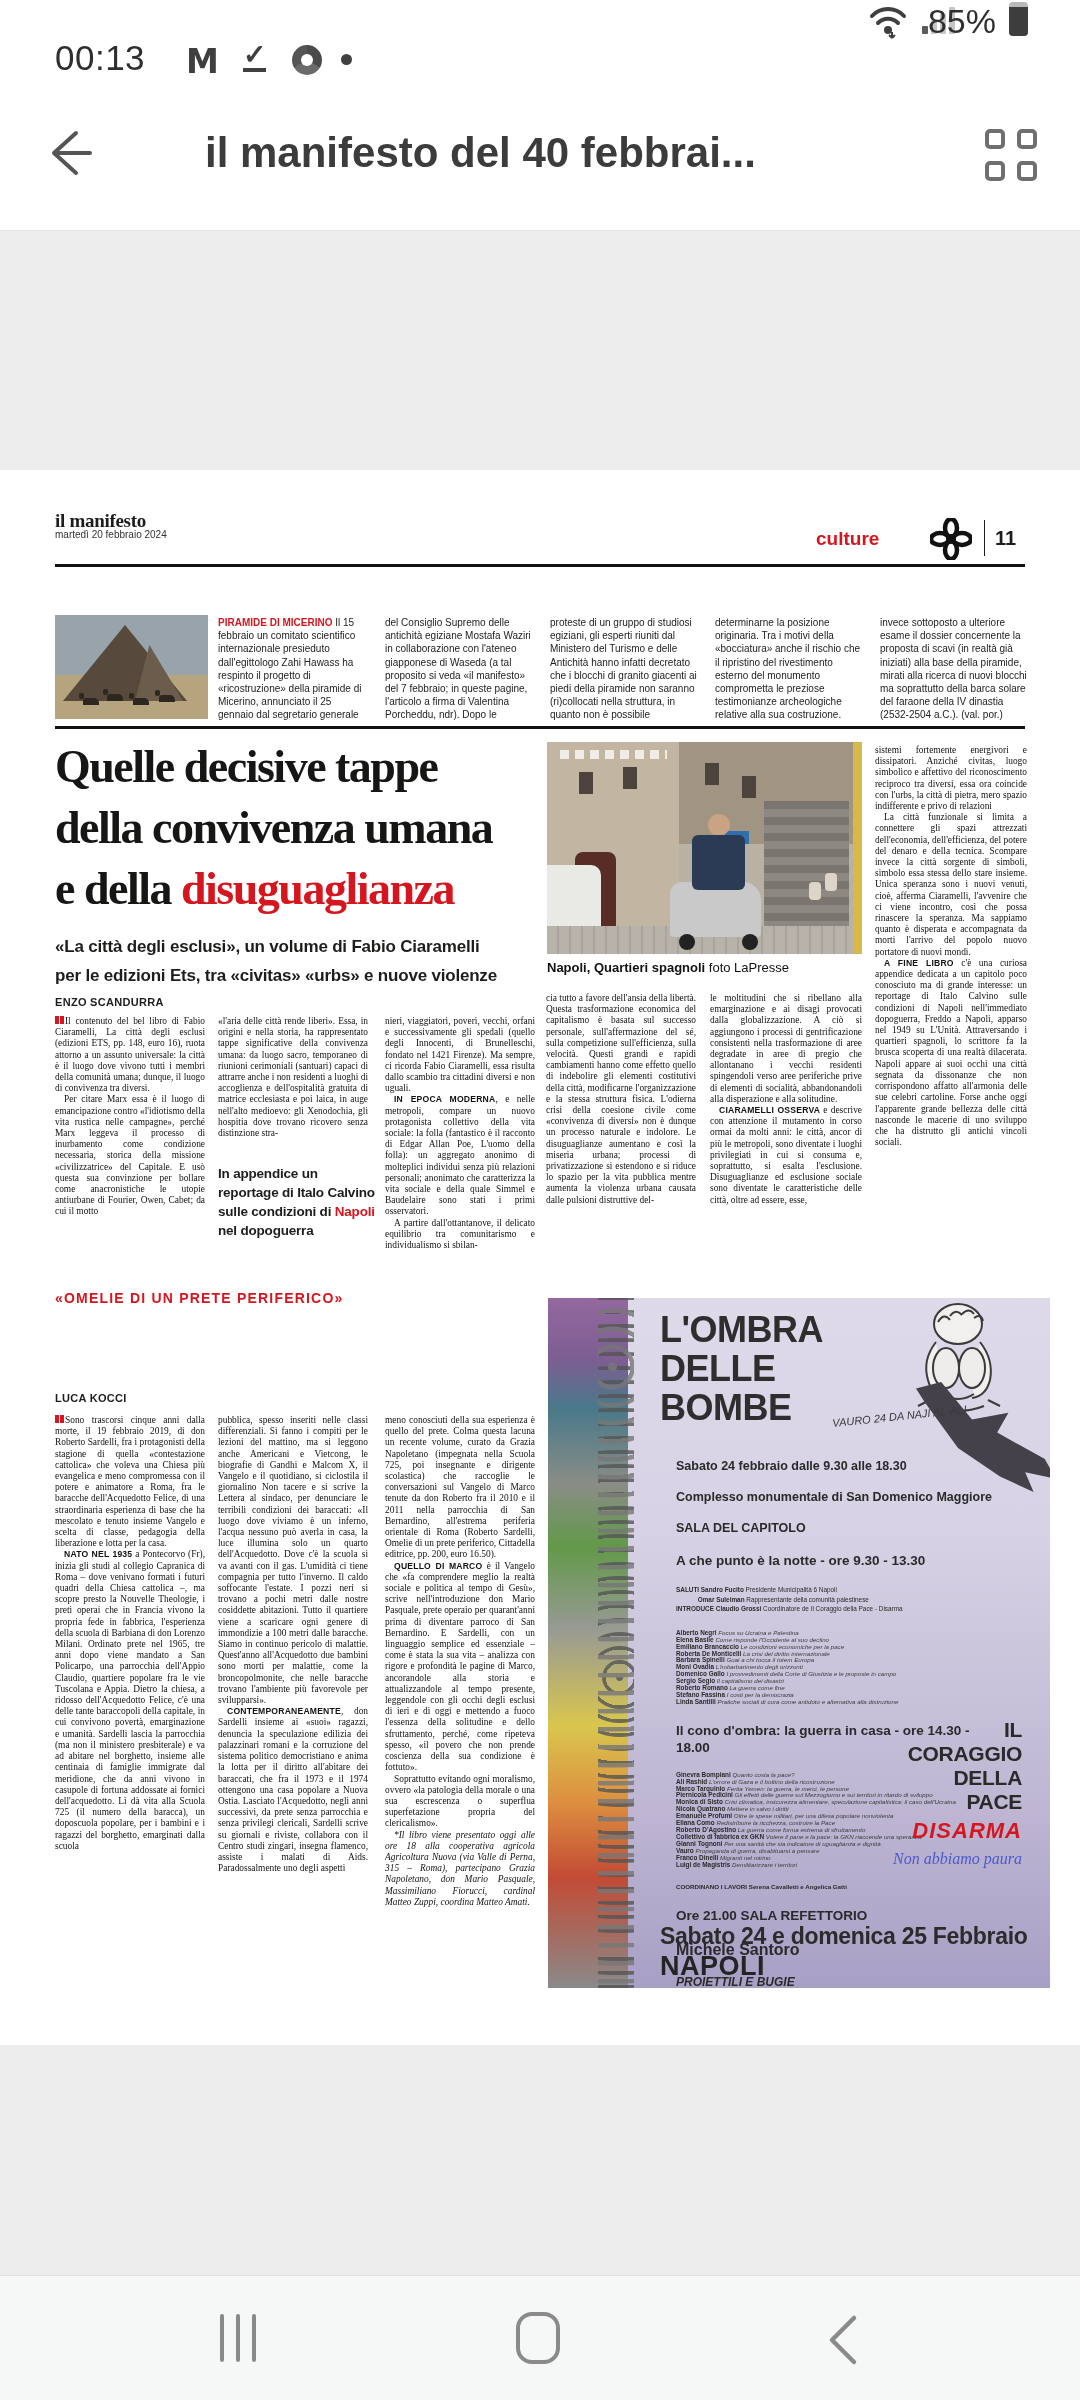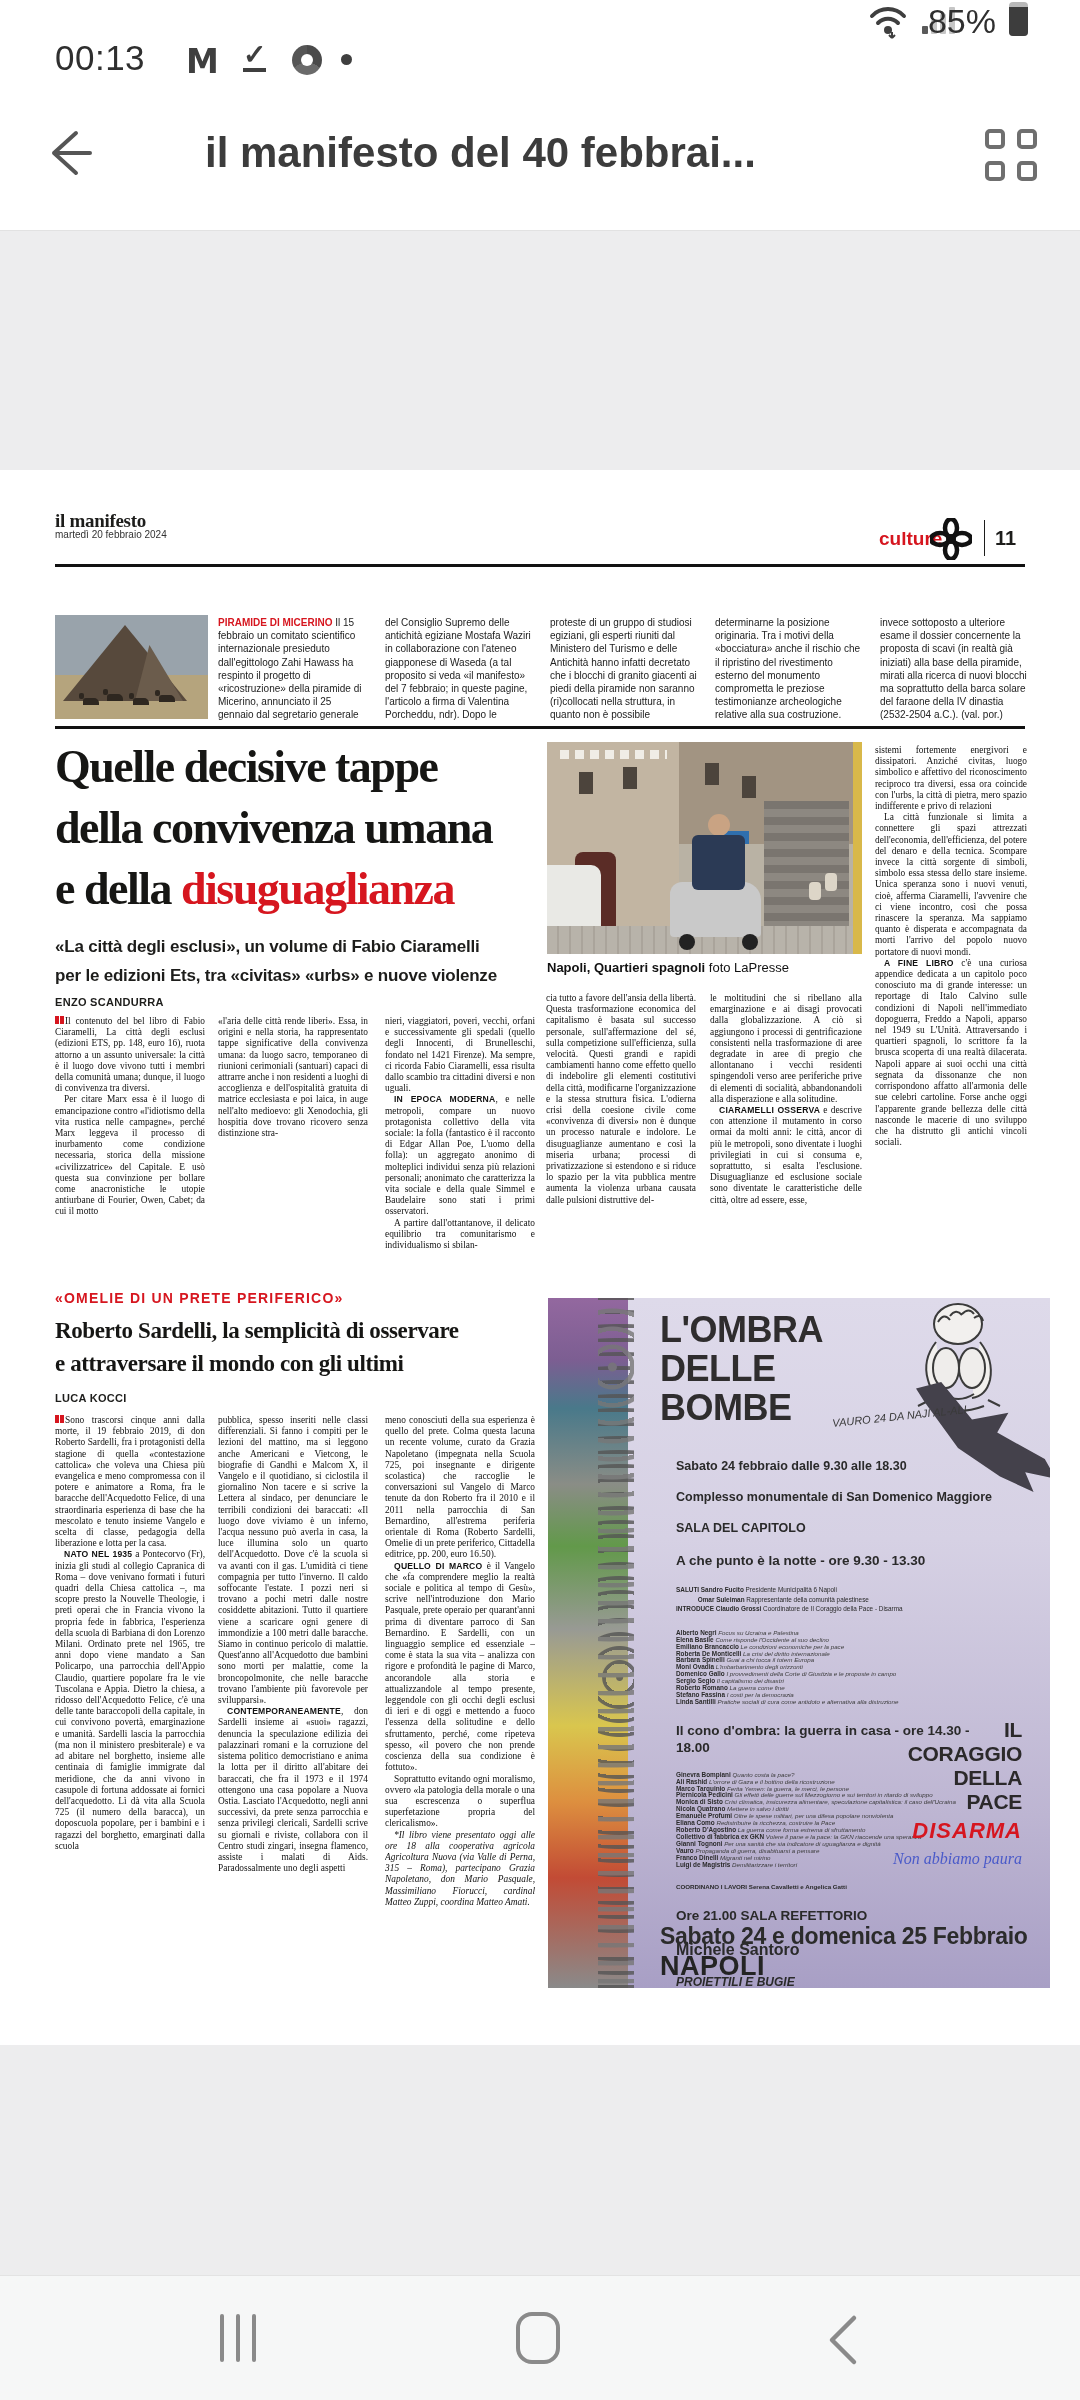--- a/index.html
+++ b/index.html
@@ -38,21 +38,21 @@
   #grid-btn i:nth-child(1){left:2px;top:2px;}
   #grid-btn i:nth-child(2){right:2px;top:2px;}
   #grid-btn i:nth-child(3){left:2px;bottom:2px;}
   #grid-btn i:nth-child(4){right:2px;bottom:2px;}
 
   
   #page{position:absolute;left:0;top:470px;width:1080px;height:1575px;background:#fff;color:#1d1d1b;}
   .red{color:#d6161f;}
   #mast-name{left:55px;top:40px;font-family:"Liberation Serif",serif;font-weight:700;font-size:19px;letter-spacing:-.3px;}
   #mast-date{left:55px;top:59px;font-size:10px;color:#333;}
-  #mast-section{left:879px;top:58px;font-size:19px;font-weight:700;}
+  #mast-section{left:816px;top:58px;font-size:19px;font-weight:700;}
   #mast-logo{left:930px;top:48px;}
   #mast-div{left:984px;top:50px;width:1px;height:36px;background:#1d1d1b;}
   #mast-page{left:995px;top:57px;font-size:20px;font-weight:700;}
   .rule{left:55px;width:970px;height:3px;background:#111;}
   #rule1{top:94px;}
   #rule2{top:256px;}
 
   
   #pyr{left:55px;top:145px;width:153px;height:104px;overflow:hidden;background:linear-gradient(#99a3ab 0 58%,#b5a47d 58% 100%);}
   #pyr .tri{position:absolute;left:8px;top:10px;width:0;height:0;border-left:62px solid transparent;
@@ -256,26 +256,25 @@
       <div class="head"></div>
         <div class="body"></div>
       <div class="wheel" style="left:42%;bottom:2%;"></div>
         <div class="wheel" style="left:62%;bottom:2%;"></div>
       <div class="yellow"></div>
     </div>
     <div id="a1-cap" class="abs">
       <b>Napoli, Quartieri spagnoli </b><span>foto LaPresse</span>
     </div>
 
+    <div id="a1-callout" class="abs">
+      <span>In appendice un reportage di Italo Calvino sulle condizioni di </span><span class="red">Napoli</span><span> nel dopoguerra</span>
+    </div>
 
     <div id="a2-kicker" class="abs red">«OMELIE DI UN PRETE PERIFERICO»</div>
-    <div id="a2-h" class="abs">
-      <span>Roberto Sardelli, la semplicità di osservare</span><br>
-      <span>e attraversare il mondo con gli ultimi</span>
-    </div>
     <div id="a2-byline" class="abs">LUCA KOCCI</div>
 
     <div id="ad" class="abs">
       <div id="ad-collage"></div>
       <div id="ad-title">
         <span>L'OMBRA</span><br>
         <span>DELLE</span><br>
         <span>BOMBE</span>
       </div>
       <div id="ad-cartoon">

